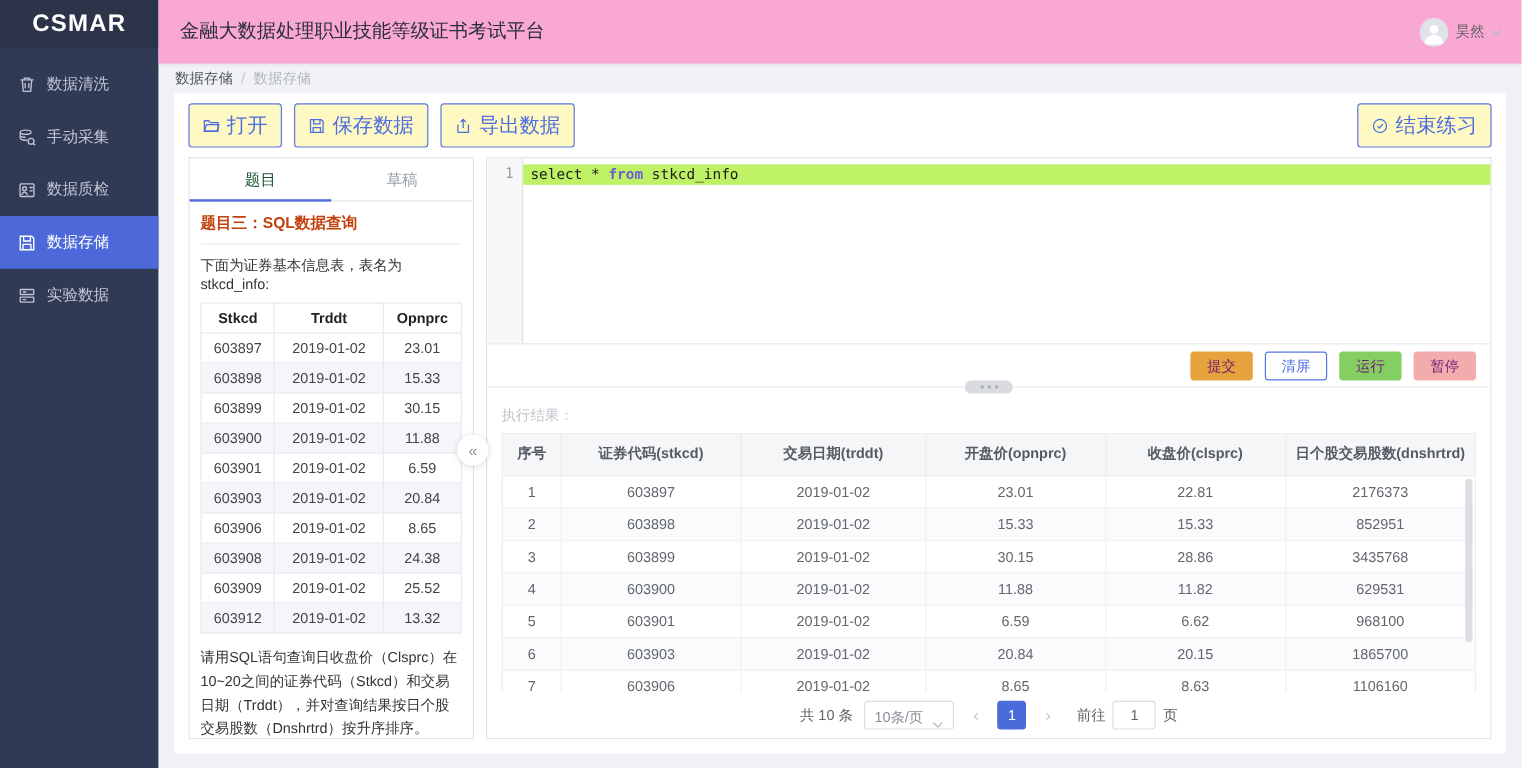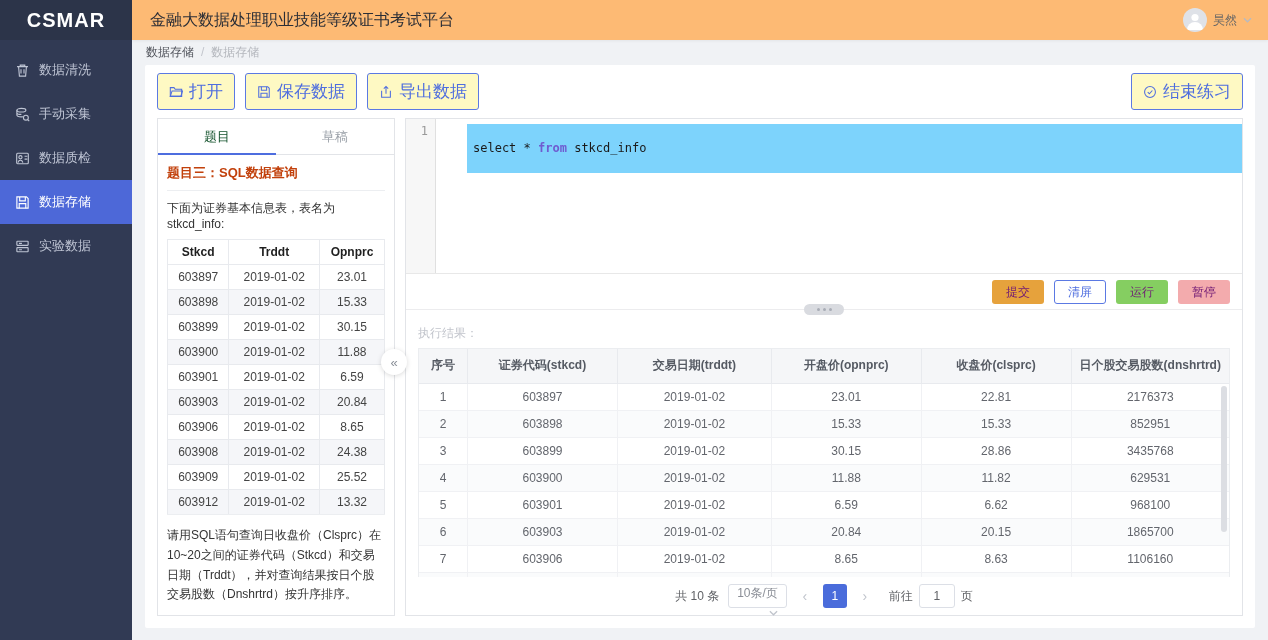--- a/index.html
+++ b/index.html
@@ -11,21 +11,21 @@
   
   .sidebar { width: 132px; flex-shrink: 0; background: #313a54; color: #bfc5d4; display: flex; flex-direction: column; }
   .logo { height: 40px; background: #2c3449; color: #fff; font-weight: 800; font-size: 20px; letter-spacing: 1px; display: flex; align-items: center; justify-content: center; }
   .menu { padding-top: 8px; }
   .menu-item { height: 44px; display: flex; align-items: center; gap: 9px; padding-left: 15px; font-size: 13px; cursor: pointer; }
   .menu-item .micon { display: inline-flex; width: 15px; height: 15px; align-items: center; justify-content: center; }
   .menu-item.active { background: #4d68d8; color: #fff; }
 
   
   .main { flex: 1; display: flex; flex-direction: column; min-width: 0; }
-  .topbar { height: 40px; background: #fdba74; display: flex; align-items: center; padding: 0 16px 0 18px; box-shadow: 0 1px 3px rgba(0,0,0,0.06); position: relative; z-index: 3; flex-shrink: 0; }
+  .topbar { height: 53px; background: #f9a8d4; display: flex; align-items: center; padding: 0 16px 0 18px; box-shadow: 0 1px 3px rgba(0,0,0,0.06); position: relative; z-index: 3; flex-shrink: 0; }
   .topbar-title { font-size: 16px; color: #2b2e36; }
   .user { margin-left: auto; display: flex; align-items: center; gap: 6px; font-size: 12px; color: #666; cursor: pointer; }
   .user .chev { color: #b6bac2; display: inline-flex; }
 
   .breadcrumb { height: 24px; display: flex; align-items: center; gap: 7px; padding: 0 14px; font-size: 12px; flex-shrink: 0; }
   .crumb-root { color: #51545c; }
   .crumb-sep { color: #c2c5cc; }
   .crumb-current { color: #b4b7bd; }
 
   .card { flex: 1; margin: 1px 13px 12px; background: #fff; border-radius: 2px; display: flex; flex-direction: column; min-height: 0; }
@@ -54,21 +54,21 @@
   .qtable tbody tr:nth-child(even) td { background: #f5f6f9; }
   .qreq { padding: 11px 0 2px; line-height: 1.65; border-top: 1px solid #eceef1; margin-top: -1px; }
   .qnote { padding: 10px 0; line-height: 1.6; }
   .collapse-bubble { position: absolute; right: -13px; top: 230px; width: 26px; height: 26px; border-radius: 50%; background: #fff; box-shadow: 0 1px 5px rgba(0,0,0,0.15); color: #8a8f98; font-size: 13px; display: flex; align-items: center; justify-content: center; cursor: pointer; z-index: 2; }
 
   
   .rpanel { flex: 1; min-width: 0; border: 1px solid #e2e4e8; background: #fff; display: flex; flex-direction: column; min-height: 0; }
   .editor { height: 155px; display: flex; border-bottom: 1px solid #e8e8e8; font-family: "DejaVu Sans Mono", monospace; font-size: 12px; flex-shrink: 0; }
   .gutter { width: 30px; background: #f7f7f7; border-right: 1px solid #e0e0e0; color: #9a9a9a; text-align: right; padding: 5px 7px 0 0; flex-shrink: 0; }
   .codearea { flex: 1; padding-top: 5px; cursor: text; }
-  .code-line { background: #7dd3fc; padding: 16px 6px; color: #1a1a1a; white-space: pre; line-height: 17px; margin-left: 31px; }
+  .code-line { background: #bef264; padding: 0 6px; color: #1a1a1a; white-space: pre; line-height: 17px; }
   .code-line .kw { color: #6f5bd0; font-weight: bold; }
 
   .actions { height: 36px; display: flex; align-items: center; justify-content: flex-end; gap: 10px; padding: 0 12px; border-bottom: 1px solid #ececee; flex-shrink: 0; }
   .btn { border: none; color: #701a75; font-size: 12px; padding: 6px 14px; border-radius: 3px; cursor: pointer; font-family: inherit; line-height: 1; }
   .btn-submit { background: #e6a23c; }
   .btn-clear { background: #fff; border: 1px solid #5b79e3; color: #4e6ddf; padding: 5px 13px; }
   .btn-run { background: #85ce61; }
   .btn-pause { background: #f3abad; cursor: not-allowed; }
 
   .splitter { height: 10px; position: relative; flex-shrink: 0; }
@@ -80,21 +80,21 @@
   .table-wrap { flex: 1; min-height: 0; overflow: hidden; position: relative; border: 1px solid #ebedf0; border-bottom: none; }
   .rtable { width: 100%; border-collapse: collapse; table-layout: fixed; }
   .rtable th { background: #f5f6f8; color: #555a63; font-weight: 600; font-size: 12px; height: 34px; border-right: 1px solid #e8eaee; border-bottom: 1px solid #e8eaee; text-align: center; }
   .rtable td { font-size: 12px; color: #63666d; height: 27px; text-align: center; border-right: 1px solid #f0f1f4; border-bottom: 1px solid #f0f1f4; }
   .rtable th:last-child, .rtable td:last-child { border-right: none; }
   .rtable tbody tr:nth-child(even) td { background: #fafbfc; }
   .vscroll { position: absolute; top: 37px; right: 2px; bottom: 8px; width: 6px; }
   .vscroll .thumb { width: 6px; height: 80%; background: #dcdee3; border-radius: 3px; }
 
   .pagination { height: 38px; display: flex; align-items: center; justify-content: center; gap: 9px; font-size: 12px; color: #606266; flex-shrink: 0; }
-  .psize { height: 24px; border: 1px solid #dcdfe6; border-radius: 3px; display: inline-flex; align-items: flex-end; gap: 8px; padding: 0 8px; color: #8a8e96; cursor: pointer; flex-direction: column; }
+  .psize { height: 24px; border: 1px solid #dcdfe6; border-radius: 3px; display: inline-flex; align-items: flex-end; gap: 8px; padding: 0 8px; color: #8a8e96; cursor: pointer; }
   .psize .chev { color: #c0c4cc; display: inline-flex; }
   .parrow { width: 18px; text-align: center; color: #c0c4cc; font-size: 14px; cursor: pointer; user-select: none; }
   .pcur { width: 24px; height: 24px; border-radius: 3px; background: #4a6cdb; color: #fff; display: inline-flex; align-items: center; justify-content: center; cursor: pointer; }
   .goto { display: inline-flex; align-items: center; gap: 6px; margin-left: 6px; }
   .goto-input { width: 36px; height: 24px; border: 1px solid #dcdfe6; border-radius: 3px; text-align: center; font-size: 12px; color: #606266; font-family: inherit; }
 </style>
 </head>
 <body>
 
 <div class="app">

